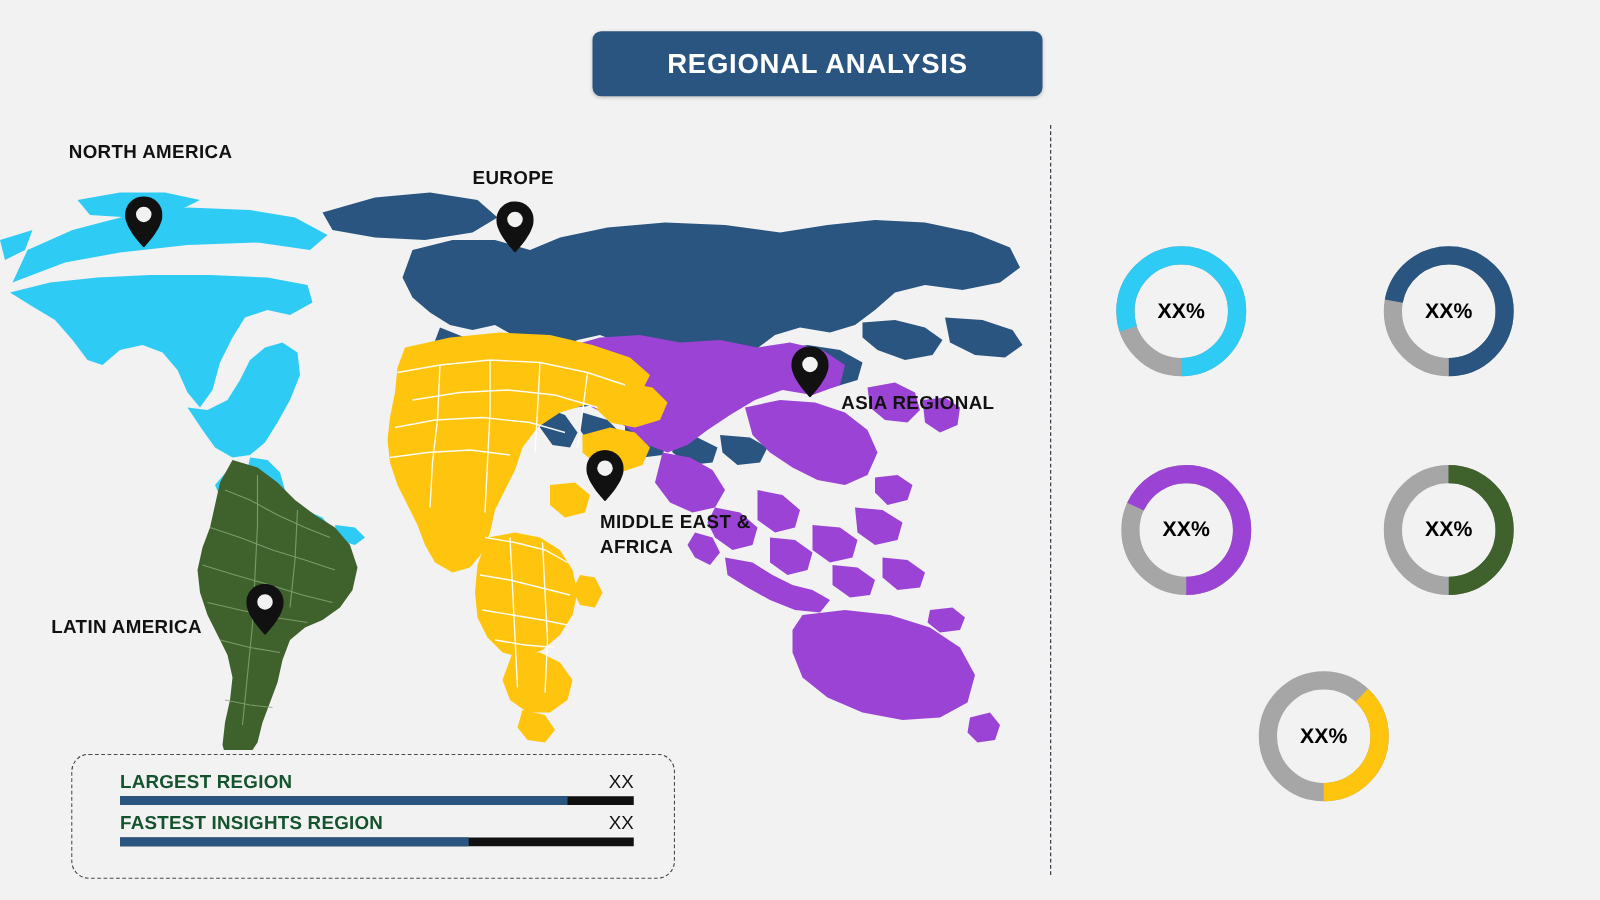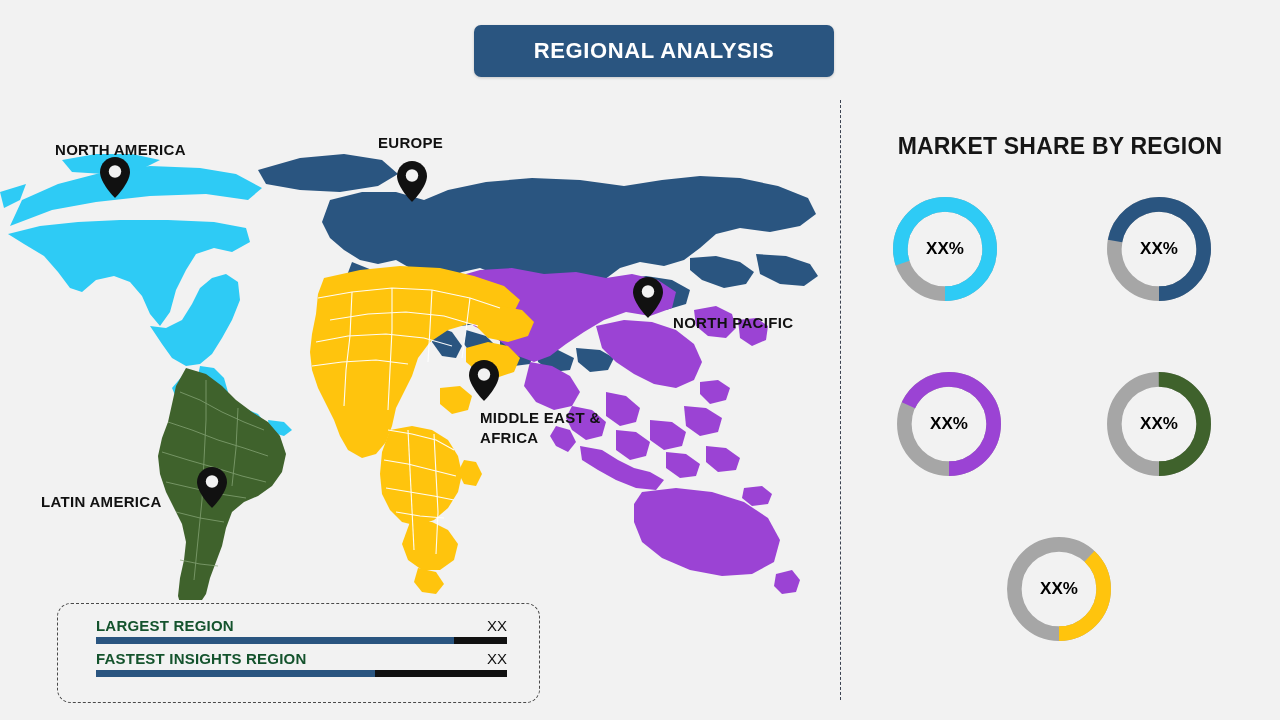--- a/index.html
+++ b/index.html
@@ -242,37 +242,37 @@
           <path d="M166 352 L192 358 L220 364 L246 368"></path>
           <path d="M176 382 L200 388 L224 392"></path>
           <path d="M206 250 L206 290 L204 330 L202 370 L198 410 L194 450"></path>
           <path d="M238 278 L236 318 L232 356"></path>
           <path d="M180 430 L200 434 L218 436"></path>
         </g>
       </g>
     </svg>
   </div>
 
-  <div class="region-label" style="left:55px; top:140px;text-align:center;">NORTH AMERICA</div>
+  <div class="region-label" style="left:55px; top:112px;text-align:center;">NORTH AMERICA</div>
   <div class="pin" style="left:100px; top:157px;">
     <svg viewBox="0 0 30 41">
         <path d="M15 0C6.7 0 0 6.7 0 15c0 11 15 26 15 26s15-15 15-26C30 6.7 23.3 0 15 0z" fill="#111"></path>
         <circle cx="15" cy="14.5" r="6.2" fill="#f2f2f2"></circle>
       </svg>
   </div>
 
   <div class="region-label" style="left:378px; top:133px;">EUROPE</div>
   <div class="pin" style="left:397px; top:161px;">
     <svg viewBox="0 0 30 41">
         <path d="M15 0C6.7 0 0 6.7 0 15c0 11 15 26 15 26s15-15 15-26C30 6.7 23.3 0 15 0z" fill="#111"></path>
         <circle cx="15" cy="14.5" r="6.2" fill="#f2f2f2"></circle>
       </svg>
   </div>
 
-  <div class="region-label" style="left:673px; top:313px;">NORTH PACIFIC</div>
+  <div class="region-label" style="left:673px; top:313px;">ASIA REGIONAL</div>
   <div class="pin" style="left:633px; top:277px;">
     <svg viewBox="0 0 30 41">
         <path d="M15 0C6.7 0 0 6.7 0 15c0 11 15 26 15 26s15-15 15-26C30 6.7 23.3 0 15 0z" fill="#111"></path>
         <circle cx="15" cy="14.5" r="6.2" fill="#f2f2f2"></circle>
       </svg>
   </div>
 
   <div class="region-label" style="left:480px; top:408px;">MIDDLE EAST &amp;
 AFRICA</div>
   <div class="pin" style="left:469px; top:360px;">
@@ -304,21 +304,20 @@
       <div class="legend-head">
         <span class="legend-name">FASTEST INSIGHTS REGION</span>
         <span class="legend-val">XX</span>
       </div>
       <div class="legend-bar" style="background: rgb(17, 17, 17);">
         <div class="legend-bar-fill" style="width: 68%; background: rgb(42, 85, 128);"></div>
       </div>
     </div>
   </div>
 
-  <div class="panel-title">MARKET SHARE BY REGION</div>
 
   <div class="donut" style="left:886px; top:190px;">
     <svg viewBox="0 0 42 42">
       <circle cx="21" cy="21" r="15.9" fill="none" stroke="#a6a6a6" stroke-width="5.2"></circle>
       <circle class="donut-arc" cx="21" cy="21" r="15.9" fill="none" stroke-width="5.2" stroke-linecap="butt" stroke="#2ecbf5" stroke-dasharray="79.922 19.981" stroke-dashoffset="0" transform="scale(-1,1) translate(-42,0)"></circle>
     </svg>
     <div class="donut-label">XX%</div>
   </div>
 
   <div class="donut" style="left:1100px; top:190px;">

